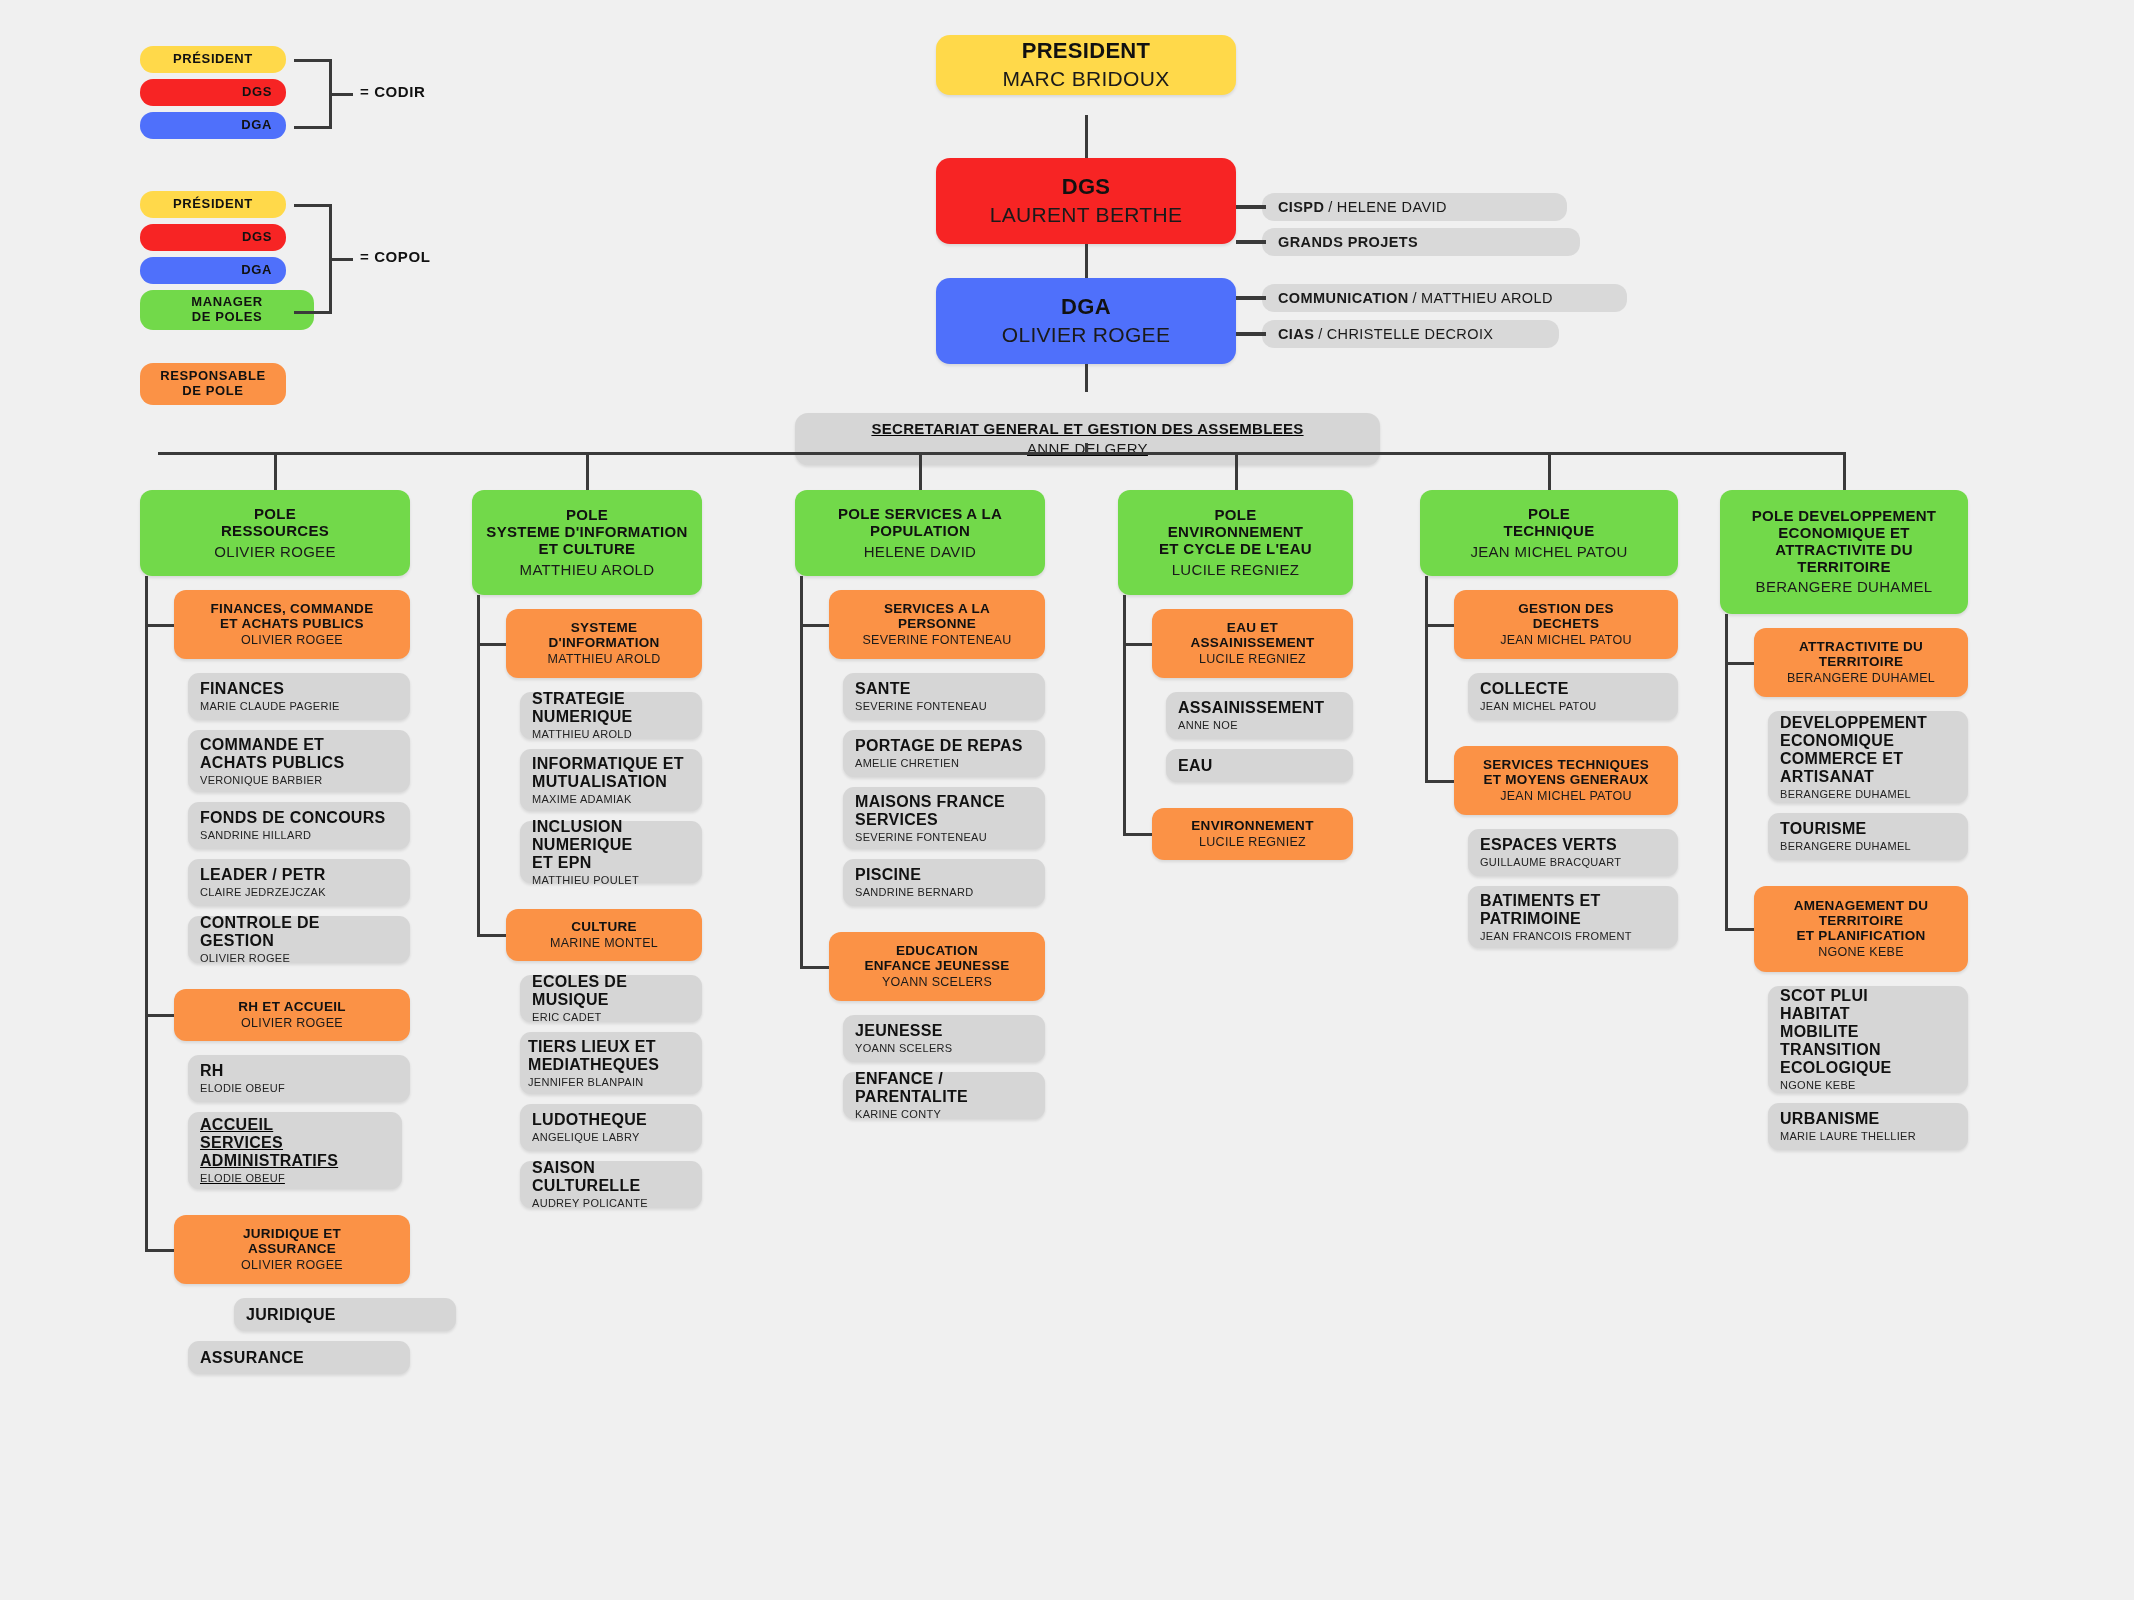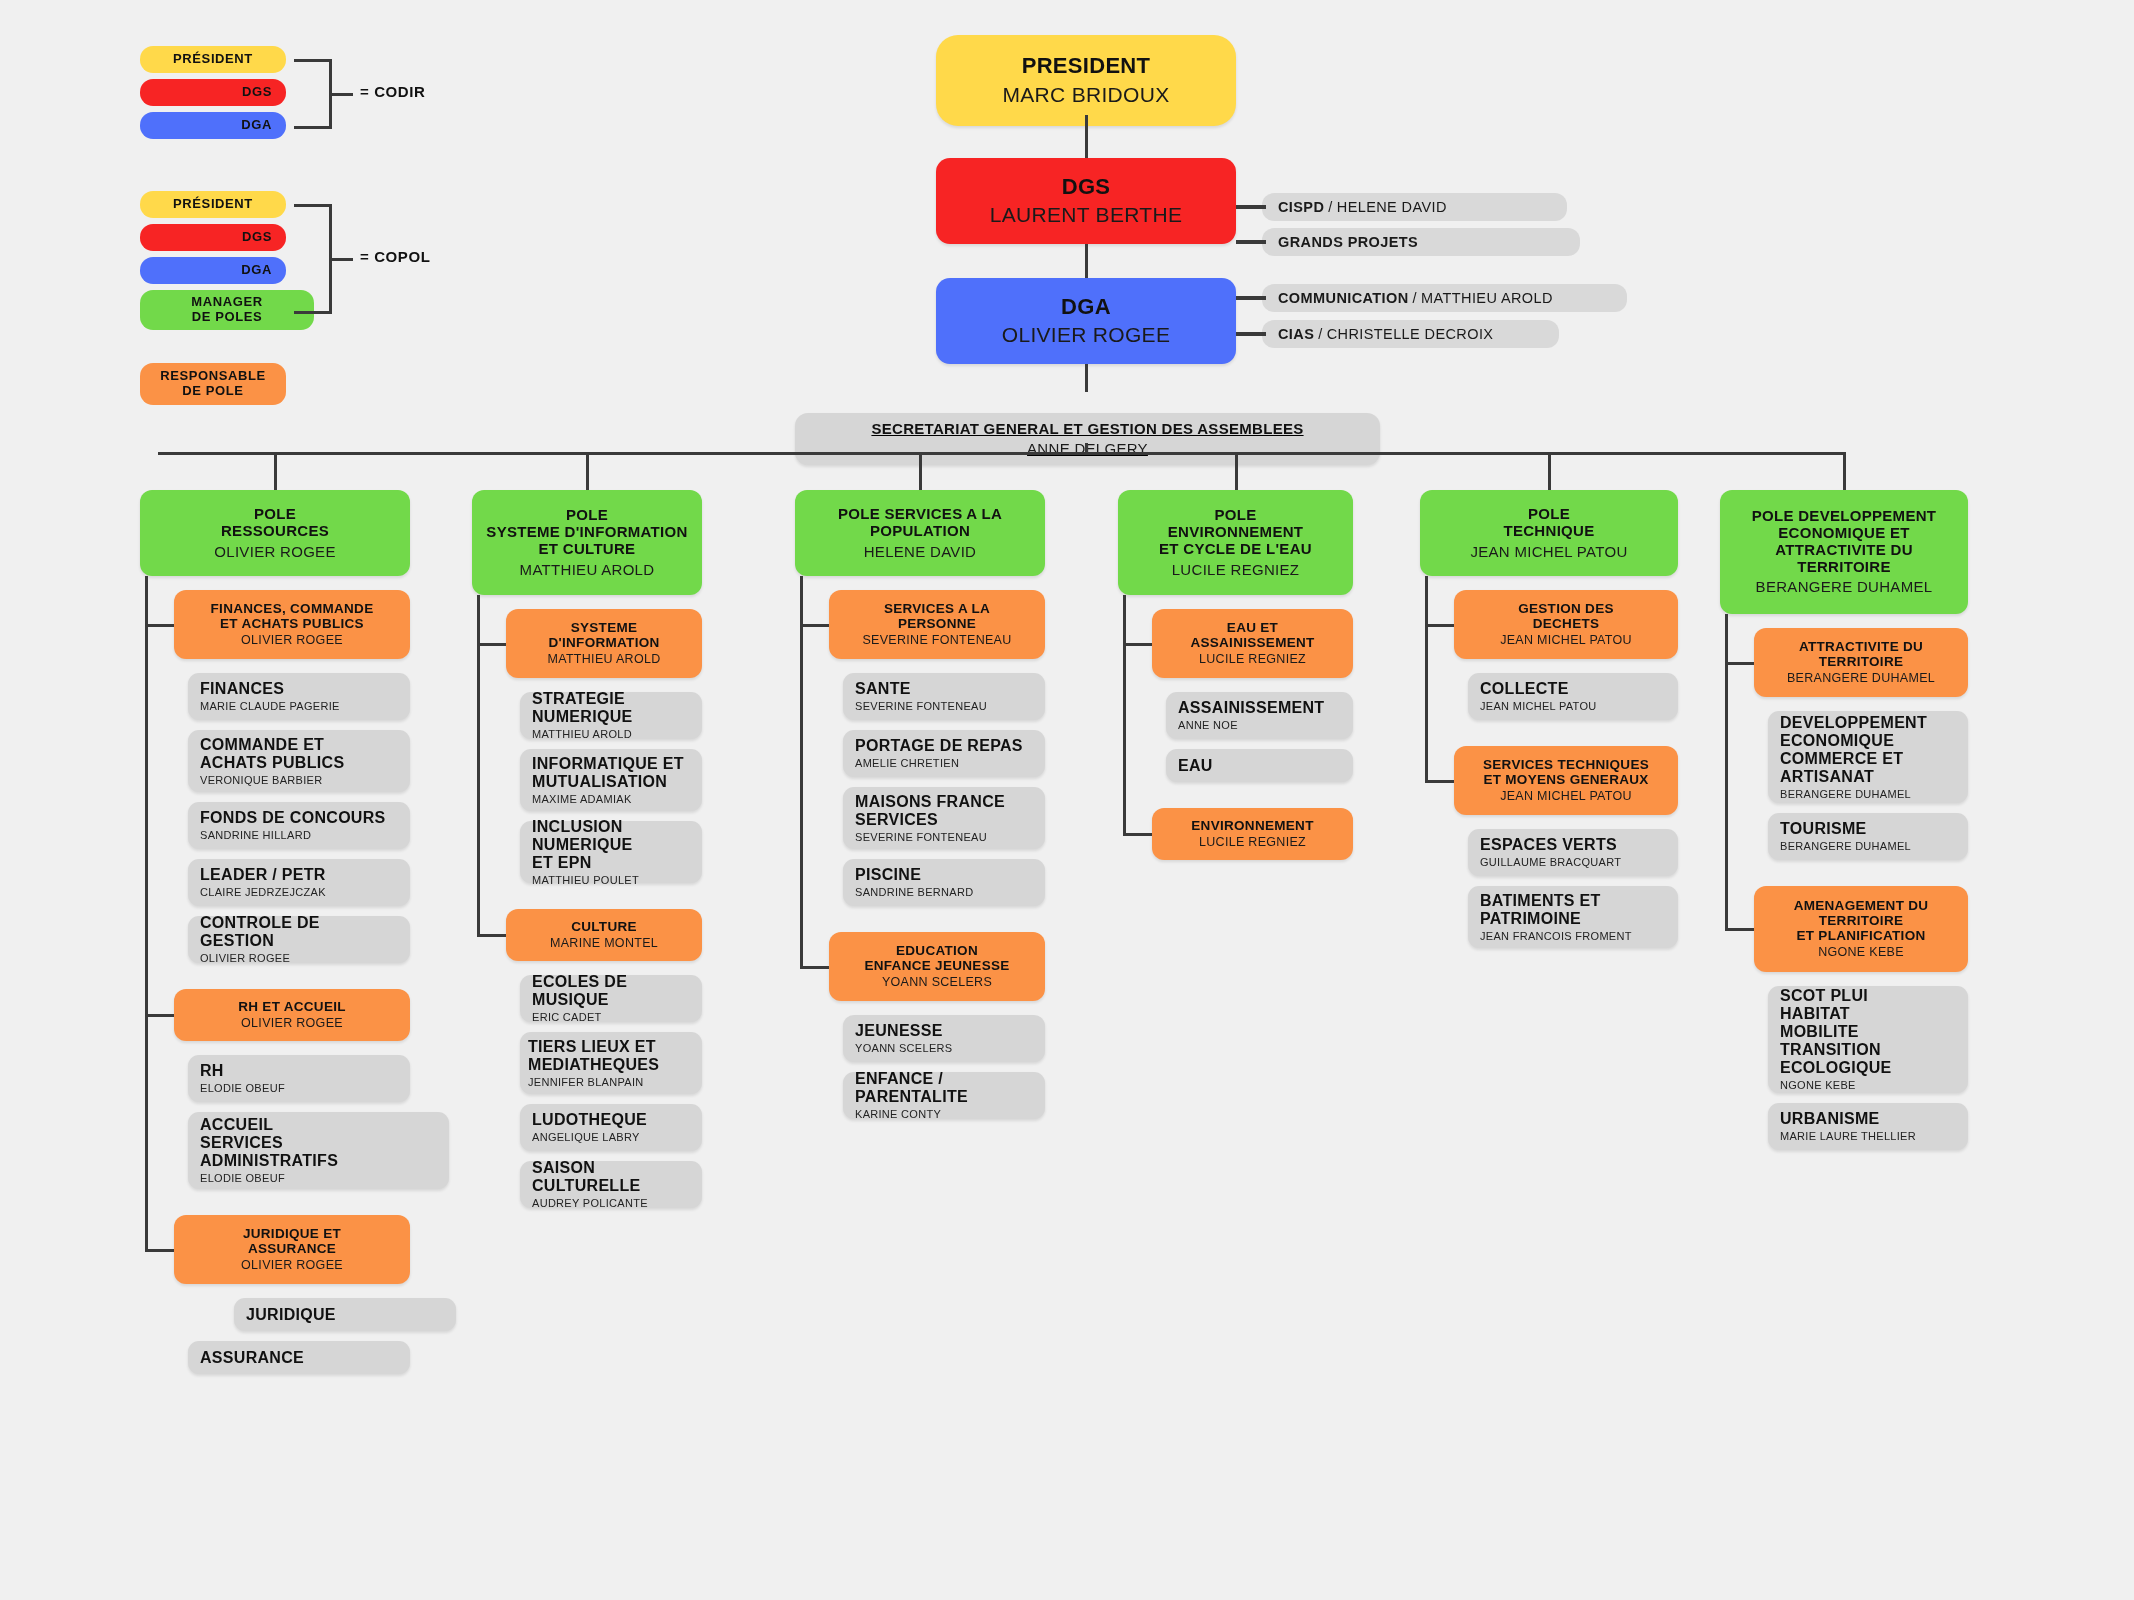--- a/index.html
+++ b/index.html
@@ -144,21 +144,21 @@
     <div class="ln" style="left: 329px; top: 92.5px; width: 24px; height: 3px;"></div>
     <div class="lglabel" style="left: 360px; top: 82.5px;">= CODIR</div>
     <div class="ln" style="left: 294px; top: 204px; width: 38px; height: 3px;"></div>
     <div class="ln" style="left: 329px; top: 204px; width: 3px; height: 107px;"></div>
     <div class="ln" style="left: 294px; top: 311px; width: 38px; height: 3px;"></div>
     <div class="ln" style="left: 329px; top: 257.5px; width: 24px; height: 3px;"></div>
     <div class="lglabel" style="left: 360px; top: 247.5px;">= COPOL</div>
     <div class="lgbox orange" style="left: 140px; top: 363px; width: 146px; height: 42px;">
       <span>RESPONSABLE<br>DE POLE</span>
     </div>
-    <div class="node top yellow" style="left: 936px; top: 35px; width: 300px; height: 91px; border-radius: 22px;">
+    <div class="node top yellow" style="left: 936px; top: 35px; width: 300px; height: 60px;">
       <div class="t">PRESIDENT</div>
       <div class="n">MARC BRIDOUX</div>
     </div>
     <div class="node top red" style="left: 936px; top: 158px; width: 300px; height: 86px;">
       <div class="t">DGS</div>
       <div class="n">LAURENT BERTHE</div>
     </div>
     <div class="node top blue" style="left: 936px; top: 278px; width: 300px; height: 86px;">
       <div class="t">DGA</div>
       <div class="n">OLIVIER ROGEE</div>
@@ -226,21 +226,21 @@
     </div>
     <div class="node resp orange" style="left: 174px; top: 989px; width: 236px; height: 52px;">
       <div class="t">RH ET ACCUEIL</div>
       <div class="n">OLIVIER ROGEE</div>
     </div>
     <div class="ln" style="left: 145px; top: 1014px; width: 29px; height: 3px;"></div>
     <div class="node svc grey" style="left: 188px; top: 1055px; width: 222px; height: 47px;">
       <div class="t">RH</div>
       <div class="n">ELODIE OBEUF</div>
     </div>
-    <div class="node svc grey" style="left: 188px; top: 1112px; width: 261px; height: 77px;">
+    <div class="node svc grey" style="left: 188px; top: 1112px; width: 214px; height: 77px; text-decoration: underline;">
       <div class="t">ACCUEIL<br>SERVICES<br>ADMINISTRATIFS</div>
       <div class="n">ELODIE OBEUF</div>
     </div>
     <div class="node resp orange" style="left: 174px; top: 1215px; width: 236px; height: 69px;">
       <div class="t">JURIDIQUE ET<br>ASSURANCE</div>
       <div class="n">OLIVIER ROGEE</div>
     </div>
     <div class="ln" style="left: 145px; top: 1248.5px; width: 29px; height: 3px;"></div>
     <div class="node svc grey" style="left: 188px; top: 1298px; width: 222px; height: 33px; margin-left: 46px;">
       <div class="t">JURIDIQUE</div>

